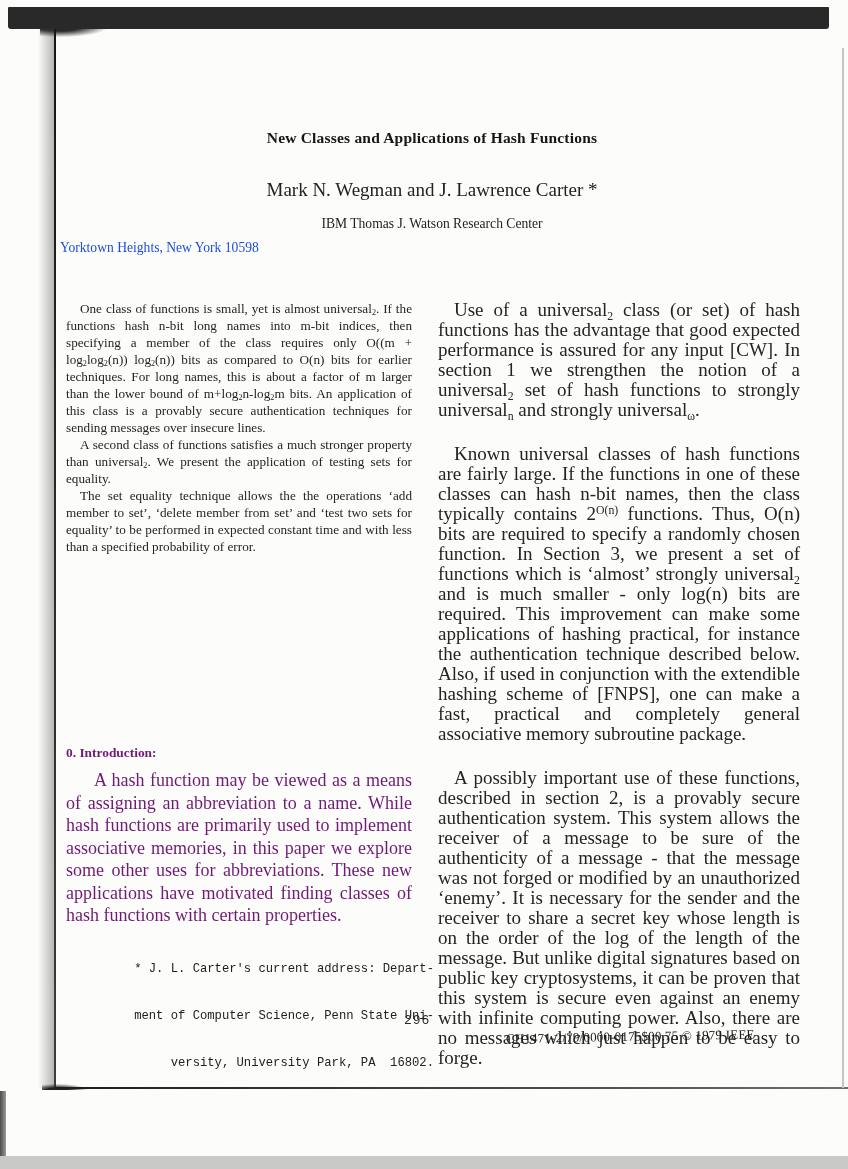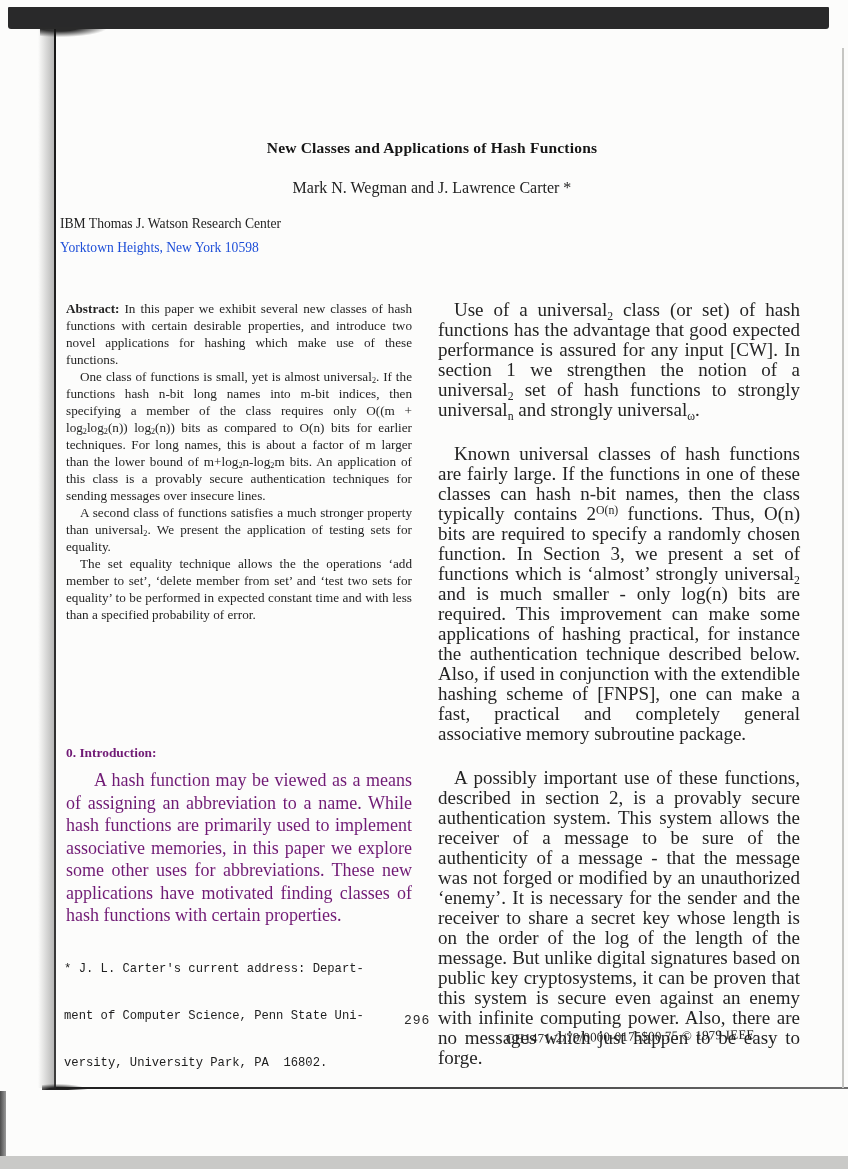--- a/index.html
+++ b/index.html
@@ -11,33 +11,33 @@
   .blob-top{position:absolute;left:40px;top:27px;width:120px;height:15px;background:radial-gradient(ellipse 60% 100% at 16% 0%, #2a2a2a 28%, rgba(42,42,42,0) 68%);}
   .edge-left-shadow{position:absolute;left:38px;top:29px;width:16px;height:1059px;background:linear-gradient(to right, rgba(90,90,90,0) 0%, rgba(70,70,70,0.38) 100%);}
   .edge-left-line{position:absolute;left:54px;top:29px;width:2px;height:1059px;background:linear-gradient(to bottom,#161616,#2c2c2c 55%,#3d3d3d);}
   .edge-bottom{position:absolute;left:56px;top:1087px;width:792px;height:2px;background:linear-gradient(to right,#1d1d1d,#4a4a4a 60%,#6e6e6e);}
   .flare-bottom{position:absolute;left:42px;top:1080px;width:70px;height:10px;background:radial-gradient(ellipse 70% 100% at 22% 100%, #222 22%, rgba(34,34,34,0) 62%);}
   .corner-bl{position:absolute;left:0;top:1091px;width:6px;height:78px;background:linear-gradient(to right,#4c4c4c,#9a9a9a);}
   .edge-right{position:absolute;left:842px;top:48px;width:2px;height:1040px;background:#c6c6c3;}
   .band-bottom{position:absolute;left:0;top:1156px;width:848px;height:13px;background:#c9c9c7;}
 
   
-  .title{position:absolute;left:60px;top:129px;width:744px;text-align:center;font-weight:bold;font-size:15.5px;letter-spacing:.2px;color:#161616;margin-top:10px;}
-  .authors{position:absolute;left:60px;top:179px;width:744px;text-align:center;font-size:16px;color:#222;}
-  .affil1{position:absolute;left:60px;top:216px;width:744px;font-size:13.6px;color:#222;}
+  .title{position:absolute;left:60px;top:129px;width:744px;text-align:center;font-weight:bold;font-size:15.5px;letter-spacing:.2px;color:#161616;}
+  .authors{position:absolute;left:60px;top:179px;width:744px;text-align:center;font-size:19px;color:#222;}
+  .affil1{position:absolute;left:60px;top:216px;width:744px;text-align:center;font-size:13.6px;color:#222;}
   .affil2{position:absolute;left:60px;top:240px;width:744px;text-align:left;font-size:13.6px;color:#1d4ed8;}
 
   
   .col-left{position:absolute;left:66px;top:300px;width:346px;font-size:13.2px;line-height:17px;text-align:justify;color:#242424;}
   .col-left p{margin:0;}
   .col-left p.ind{text-indent:14px;}
   .intro{position:absolute;left:66px;top:745px;width:346px;color:#701a75;}
   .intro .head{font-weight:bold;font-size:13.4px;}
   .intro p{margin:8px 0 10px 0;font-size:18px;line-height:22.5px;text-align:justify;text-indent:28px;}
-  .footnote{position:absolute;left:64px;top:931px;width:370px;font-family:"Liberation Mono",monospace;font-size:12.2px;line-height:15.6px;white-space:pre;color:#202020;}
+  .footnote{position:absolute;left:64px;top:931px;width:370px;font-family:"Liberation Mono",monospace;font-size:12.2px;line-height:15.6px;white-space:pre;color:#202020;text-align:right;}
   .col-right{position:absolute;left:438px;top:300px;width:362px;font-size:19px;line-height:20px;text-align:justify;color:#242424;}
   .col-right p{margin:0 0 24px 0;text-indent:16px;}
 
   sub{font-size:.62em;vertical-align:-0.3em;line-height:0;}
   sup{font-size:.62em;vertical-align:.5em;line-height:0;}
 
   .pageno{position:absolute;left:404px;top:1013px;font-family:"Liberation Mono",monospace;font-size:13px;letter-spacing:1px;color:#2a2a2a;}
   .copyright{position:absolute;left:506px;top:1031px;font-size:13px;letter-spacing:.2px;color:#1d1d1d;transform:rotate(-1deg);transform-origin:left bottom;}
 </style>
 </head>
@@ -54,21 +54,20 @@
   <div class="corner-bl"></div>
   <div class="edge-right"></div>
   <div class="band-bottom"></div>
 
   <div class="title">New Classes and Applications of Hash Functions</div>
   <div class="authors">Mark N. Wegman and J. Lawrence Carter *</div>
   <div class="affil1">IBM Thomas J. Watson Research Center</div>
   <div class="affil2">Yorktown Heights, New York 10598</div>
 
   <div class="col-left">
-    <p><b>Abstract:</b><span> In this paper we exhibit several new classes of hash functions with certain desirable properties, and introduce two novel applications for hashing which make use of these functions.</span></p>
     <p class="ind">One class of functions is small, yet is almost universal<sub>2</sub>. If the functions hash n-bit long names into m-bit indices, then specifying a member of the class requires only O((m + log<sub>2</sub>log<sub>2</sub>(n)) log<sub>2</sub>(n)) bits as compared to O(n) bits for earlier techniques. For long names, this is about a factor of m larger than the lower bound of m+log<sub>2</sub>n-log<sub>2</sub>m bits. An application of this class is a provably secure authentication techniques for sending messages over insecure lines.</p>
     <p class="ind">A second class of functions satisfies a much stronger property than universal<sub>2</sub>. We present the application of testing sets for equality.</p>
     <p class="ind">The set equality technique allows the the operations ‘add member to set’, ‘delete member from set’ and ‘test two sets for equality’ to be performed in expected constant time and with less than a specified probability of error.</p>
   </div>
 
   <div class="intro">
     <div class="head">0. Introduction:</div>
     <p>A hash function may be viewed as a means of assigning an abbreviation to a name.  While hash functions are primarily used to implement associative memories, in this paper we explore some other uses for abbreviations.  These new applications have motivated finding classes of hash functions with certain properties.</p>
   </div>
 

